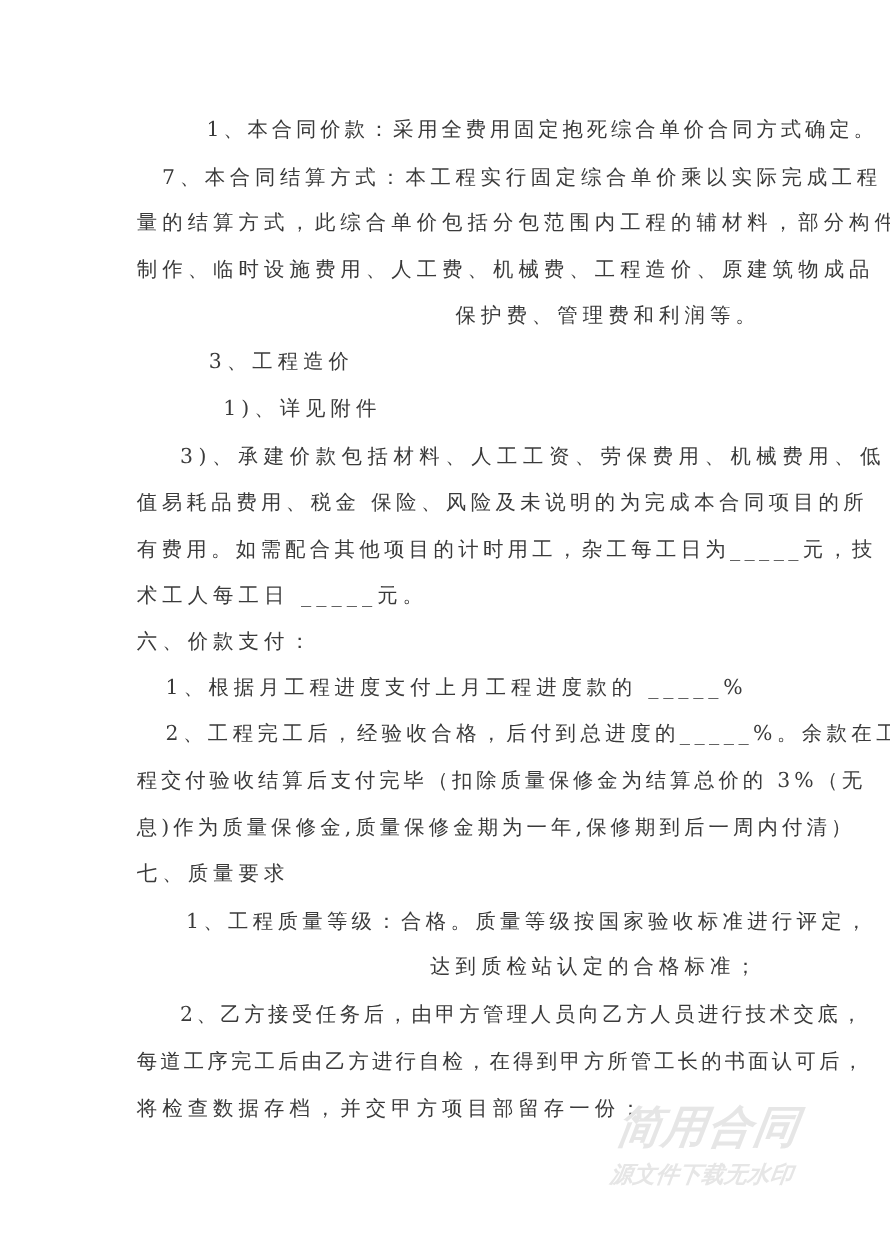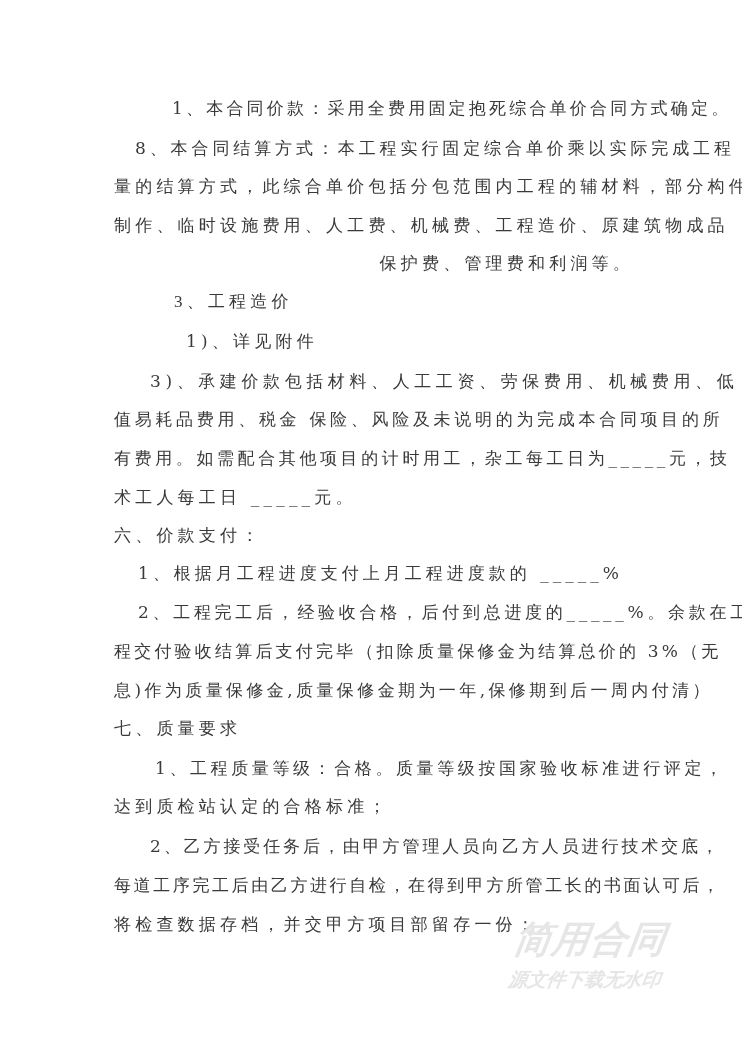--- a/index.html
+++ b/index.html
@@ -44,38 +44,38 @@
       letter-spacing: 0px;
       white-space: nowrap;
       margin-top: 4px;
     }
   </style>
 </head>
 <body>
 
 <div class="page">
   <p class="line" style="left: 172px; top: 95px; letter-spacing: 3.2px;">1、本合同价款：采用全费用固定抱死综合单价合同方式确定。</p>
-  <p class="line" style="left: 135px; top: 135px; letter-spacing: 3.9px;">8、本合同结算方式：本工程实行固定综合单价乘以实际完成工程</p>
+  <p class="line" style="left: 135px; top: 135px; letter-spacing: 3.9px;">7、本合同结算方式：本工程实行固定综合单价乘以实际完成工程</p>
   <p class="line" style="left: 114px; top: 173px; letter-spacing: 4.2px;">量的结算方式，此综合单价包括分包范围内工程的辅材料，部分构件</p>
   <p class="line" style="left: 114px; top: 212px; letter-spacing: 4.2px;">制作、临时设施费用、人工费、机械费、工程造价、原建筑物成品</p>
   <p class="line" style="left: 114px; top: 250px; letter-spacing: 4.2px; text-align: right;">保护费、管理费和利润等。</p>
-  <p class="line" style="left: 174px; top: 289px; letter-spacing: 4.2px; font-family: Liberation Serif, serif;">3、工程造价</p>
+  <p class="line" style="left: 174px; top: 289px; letter-spacing: 4.2px;">3、工程造价</p>
   <p class="line" style="left: 138px; top: 328px; letter-spacing: 4.2px; margin-left: 48px;">1)、详见附件</p>
   <p class="line" style="left: 150px; top: 368px; letter-spacing: 4.6px;">3)、承建价款包括材料、人工工资、劳保费用、机械费用、低</p>
   <p class="line" style="left: 114px; top: 406px; letter-spacing: 3.7px;">值易耗品费用、税金 保险、风险及未说明的为完成本合同项目的所</p>
   <p class="line" style="left: 114px; top: 445px; letter-spacing: 3.6px;">有费用。如需配合其他项目的计时用工，杂工每工日为_____元，技</p>
   <p class="line" style="left: 114px; top: 484px; letter-spacing: 4.2px;">术工人每工日  _____元。</p>
   <p class="line" style="left: 114px; top: 522px; letter-spacing: 4.2px;">六、价款支付：</p>
   <p class="line" style="left: 138px; top: 560px; letter-spacing: 4px;">1、根据月工程进度支付上月工程进度款的 _____%</p>
   <p class="line" style="left: 138px; top: 599px; letter-spacing: 3.7px;">2、工程完工后，经验收合格，后付到总进度的_____%。余款在工</p>
   <p class="line" style="left: 114px; top: 638px; letter-spacing: 3.2px;">程交付验收结算后支付完毕（扣除质量保修金为结算总价的 3%（无</p>
   <p class="line" style="left: 114px; top: 677px; letter-spacing: 3.4px;">息)作为质量保修金,质量保修金期为一年,保修期到后一周内付清）</p>
   <p class="line" style="left: 114px; top: 715px; letter-spacing: 4.2px;">七、质量要求</p>
   <p class="line" style="left: 155px; top: 755px; letter-spacing: 3.6px;">1、工程质量等级：合格。质量等级按国家验收标准进行评定，</p>
-  <p class="line" style="left: 114px; top: 793px; letter-spacing: 4.2px;">达到质检站认定的合格标准；</p>
+  <p class="line" style="left: 114px; top: 793px; letter-spacing: 4.2px; text-align: right;">达到质检站认定的合格标准；</p>
   <p class="line" style="left: 150px; top: 833px; letter-spacing: 2.9px;">2、乙方接受任务后，由甲方管理人员向乙方人员进行技术交底，</p>
   <p class="line" style="left: 114px; top: 872px; letter-spacing: 2.6px;">每道工序完工后由乙方进行自检，在得到甲方所管工长的书面认可后，</p>
   <p class="line" style="left: 114px; top: 911px; letter-spacing: 4.2px;">将检查数据存档，并交甲方项目部留存一份；</p>
 
   <div class="watermark">
     <div class="wm-title">简用合同</div>
     <div class="wm-sub">源文件下载无水印</div>
   </div>
 </div>
 

